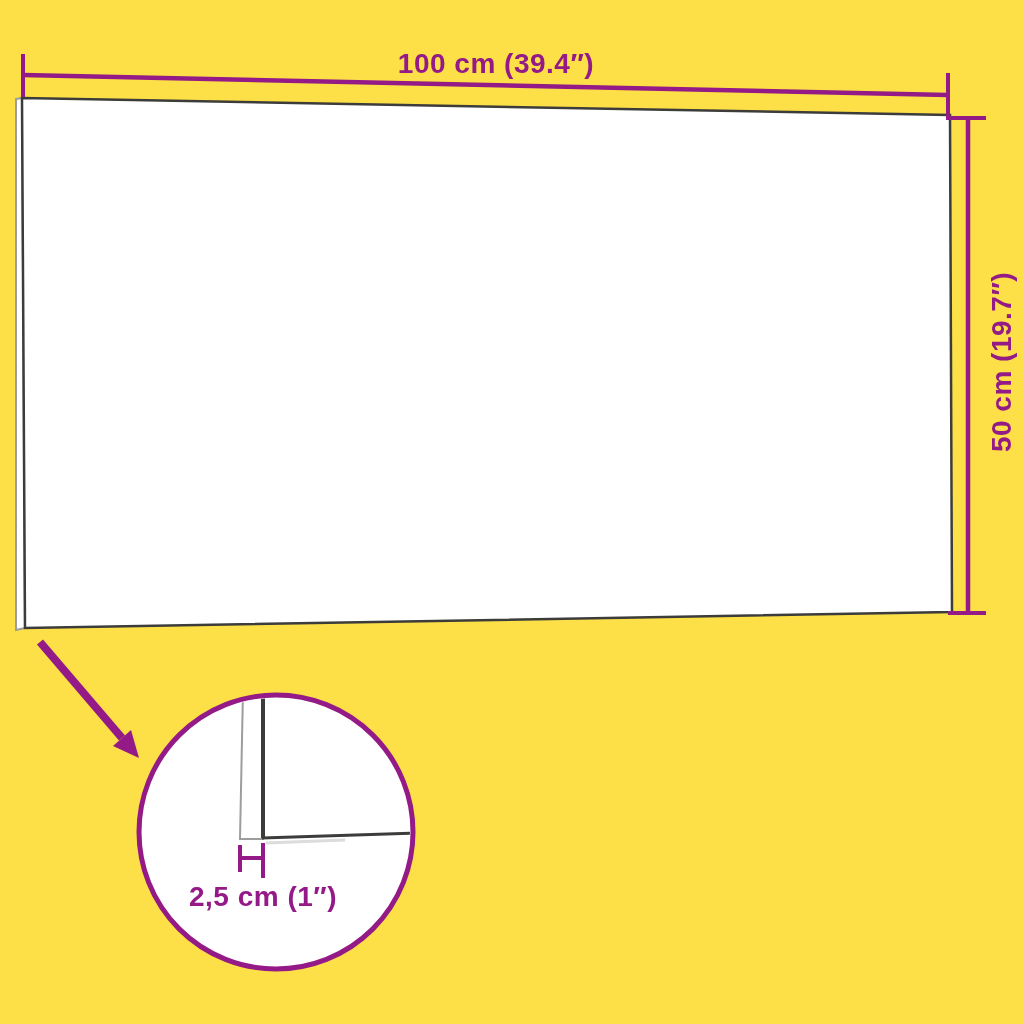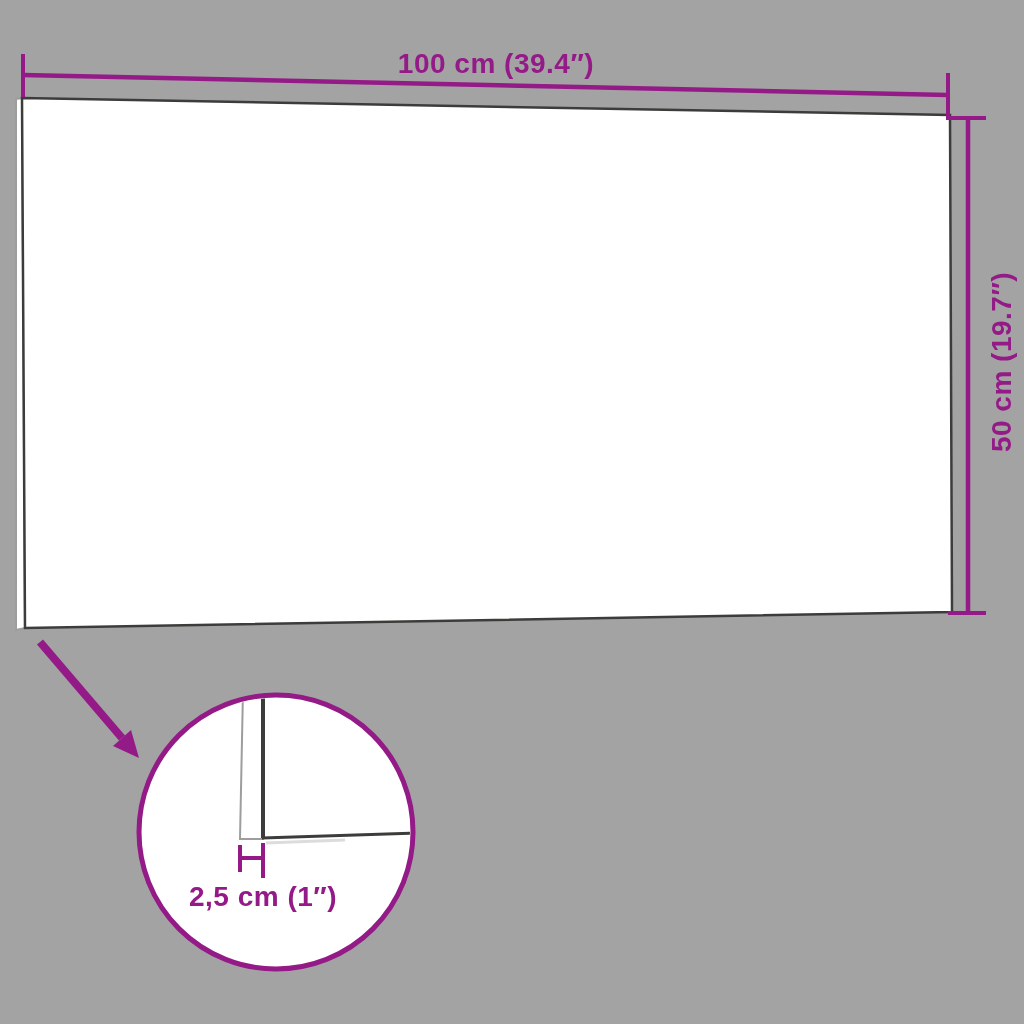--- a/index.html
+++ b/index.html
@@ -8,21 +8,21 @@
     background: #ffffff;
     width: 1024px;
     height: 1024px;
     overflow: hidden;
     font-family: "Liberation Sans", sans-serif;
   }
   .stage {
     position: relative;
     width: 1024px;
     height: 1024px;
-    background: #a3a3a3;
+    background: #fde047;
   }
   svg { display: block; }
 
   
   .panel-front   { fill: #ffffff; stroke: #3C3C3B; stroke-width: 2.5; stroke-linejoin: miter; }
   .panel-side    { fill: #ffffff; stroke: #9D9D9C; stroke-width: 2;   stroke-linejoin: miter; }
   .dim-line      { stroke: #941B87; stroke-width: 4.5; fill: none; }
   .dim-tick      { stroke: #941B87; stroke-width: 4;   fill: none; }
   .dim-text      { fill: #941B87; font-weight: bold; font-size: 28px;
                    font-family: "Liberation Sans", sans-serif; letter-spacing: 0.5px; }

